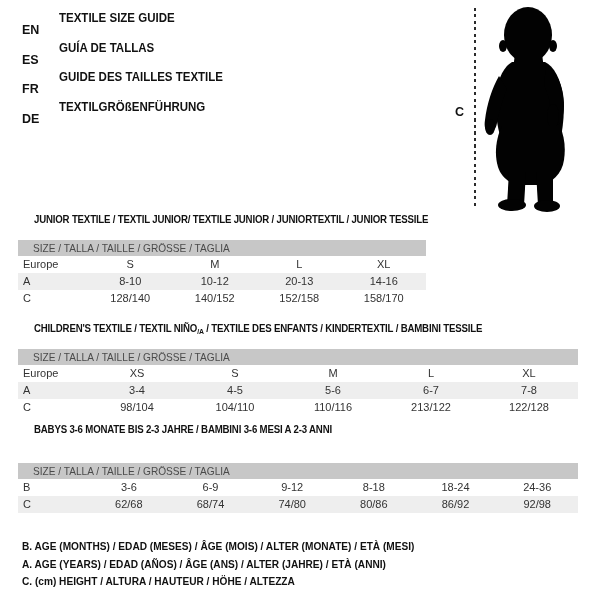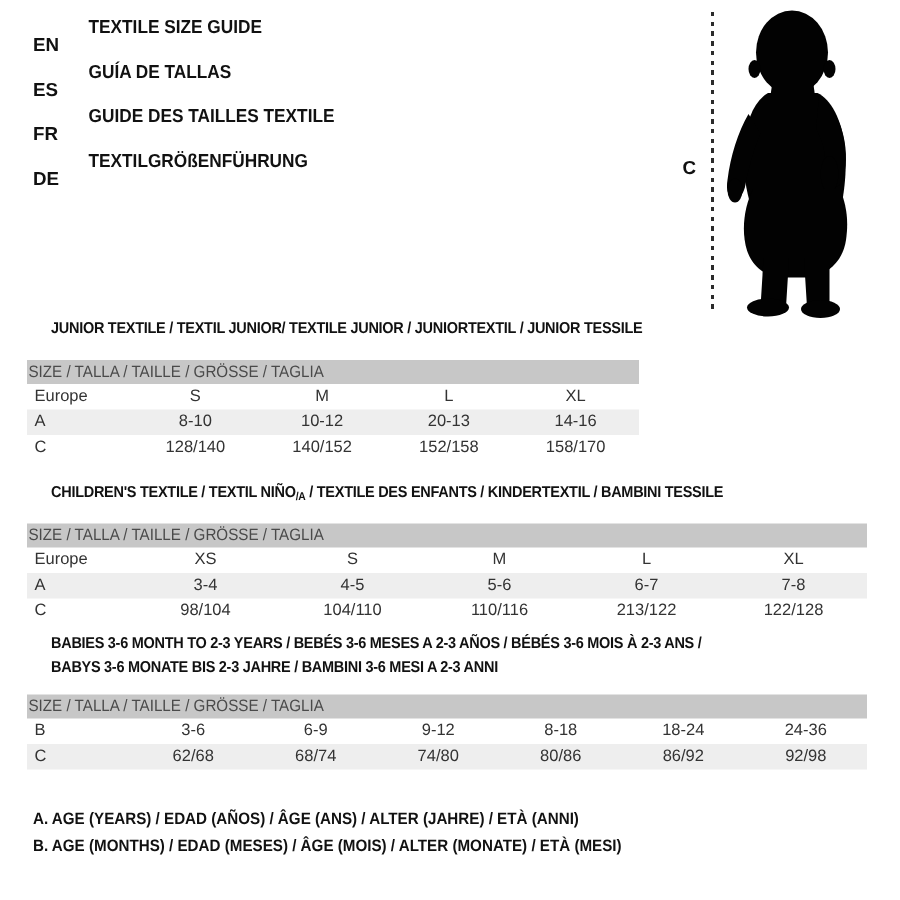--- a/index.html
+++ b/index.html
@@ -17,21 +17,21 @@
     background:repeating-linear-gradient(to bottom,#2b2b2b 0 3px,transparent 3px 6.5px);}
   .height-label{position:absolute;left:455px;top:105px;font-weight:bold;font-size:12.5px;color:#111;}
   .baby-svg{position:absolute;left:482px;top:4px;width:100px;height:208px;}
 
   
   .tbl-title{position:absolute;left:22px;font-weight:bold;font-size:10.5px;
     letter-spacing:-0.2px;color:#111;white-space:nowrap;margin-left:12px;}
   .tbl-title .sub{font-size:7.5px;vertical-align:-2px;}
   .size-table{position:absolute;left:18px;}
   .size-bar{height:16px;background:#c7c7c7;font-size:11px;line-height:16px;
-    color:#4a4a4a;padding-left:1px;white-space:nowrap;}
+    color:#4a4a4a;padding-left:15px;white-space:nowrap;}
   .trow{display:flex;height:17px;line-height:17px;font-size:11px;color:#333;}
   .trow.shaded{background:#eeeeee;}
   .trow .lbl{width:65px;flex:0 0 65px;padding-left:5px;}
   .trow .cell{flex:1;text-align:center;}
 
   
   .footnotes{position:absolute;left:22px;top:538px;}
   .foot-line{font-weight:bold;font-size:11px;line-height:17.5px;color:#111;white-space:nowrap;}
 
   
@@ -141,21 +141,20 @@
       <span class="lbl">C</span>
       <span class="cell">98/104</span>
       <span class="cell">104/110</span>
       <span class="cell">110/116</span>
       <span class="cell">213/122</span>
       <span class="cell">122/128</span>
     </div>
   </div>
 
   <div class="tbl-title" id="t3-title">
-    <div><span class="cond">BABIES 3-6 MONTH TO 2-3 YEARS / BEBÉS 3-6 MESES A 2-3 AÑOS / BÉBÉS 3-6 MOIS À 2-3 ANS /</span></div>
     <div><span class="cond">BABYS 3-6 MONATE BIS 2-3 JAHRE / BAMBINI 3-6 MESI A 2-3 ANNI</span></div>
   </div>
   <div class="size-table" id="t3">
     <div class="size-bar">
       <span class="cond">SIZE / TALLA / TAILLE / GRÖSSE / TAGLIA</span>
     </div>
     <div class="trow">
       <span class="lbl">B</span>
       <span class="cell">3-6</span>
       <span class="cell">6-9</span>
@@ -170,20 +169,23 @@
       <span class="cell">68/74</span>
       <span class="cell">74/80</span>
       <span class="cell">80/86</span>
       <span class="cell">86/92</span>
       <span class="cell">92/98</span>
     </div>
   </div>
 
   <div class="footnotes">
     <div class="foot-line">
+      <span class="cond">B. AGE (MONTHS) / EDAD (MESES) / ÂGE (MOIS) / ALTER (MONATE) / ETÀ (MESI)</span>
+    </div>
+    <div class="foot-line">
       <span class="cond">A. AGE (YEARS) / EDAD (AÑOS) / ÂGE (ANS) / ALTER (JAHRE) / ETÀ (ANNI)</span>
     </div>
     <div class="foot-line">
-      <span class="cond">B. AGE (MONTHS) / EDAD (MESES) / ÂGE (MOIS) / ALTER (MONATE) / ETÀ (MESI)</span>
+      <span class="cond">C. (cm) HEIGHT / ALTURA / HAUTEUR / HÖHE / ALTEZZA</span>
     </div>
   </div>
 
 </div>
 
 </body></html>

